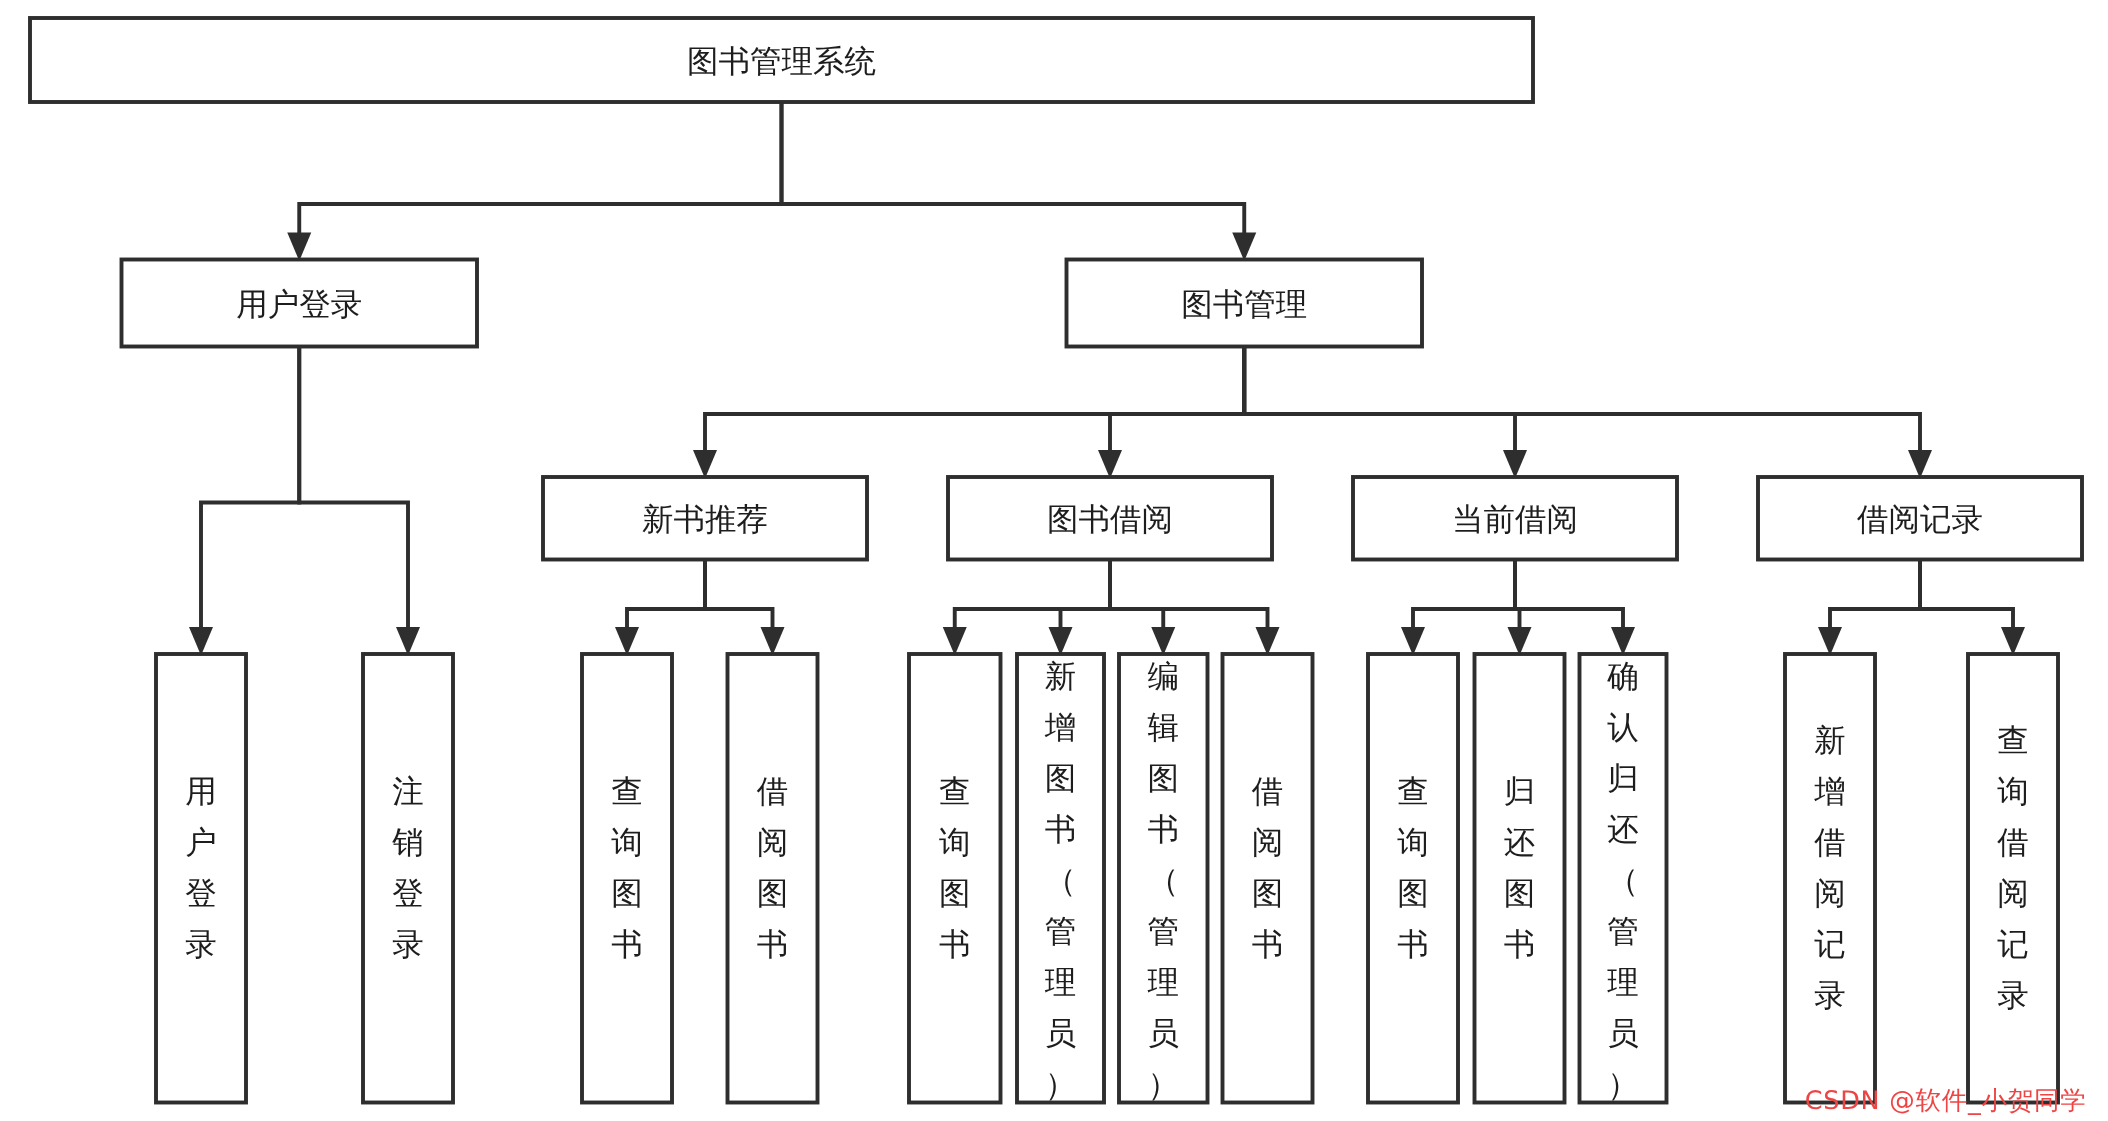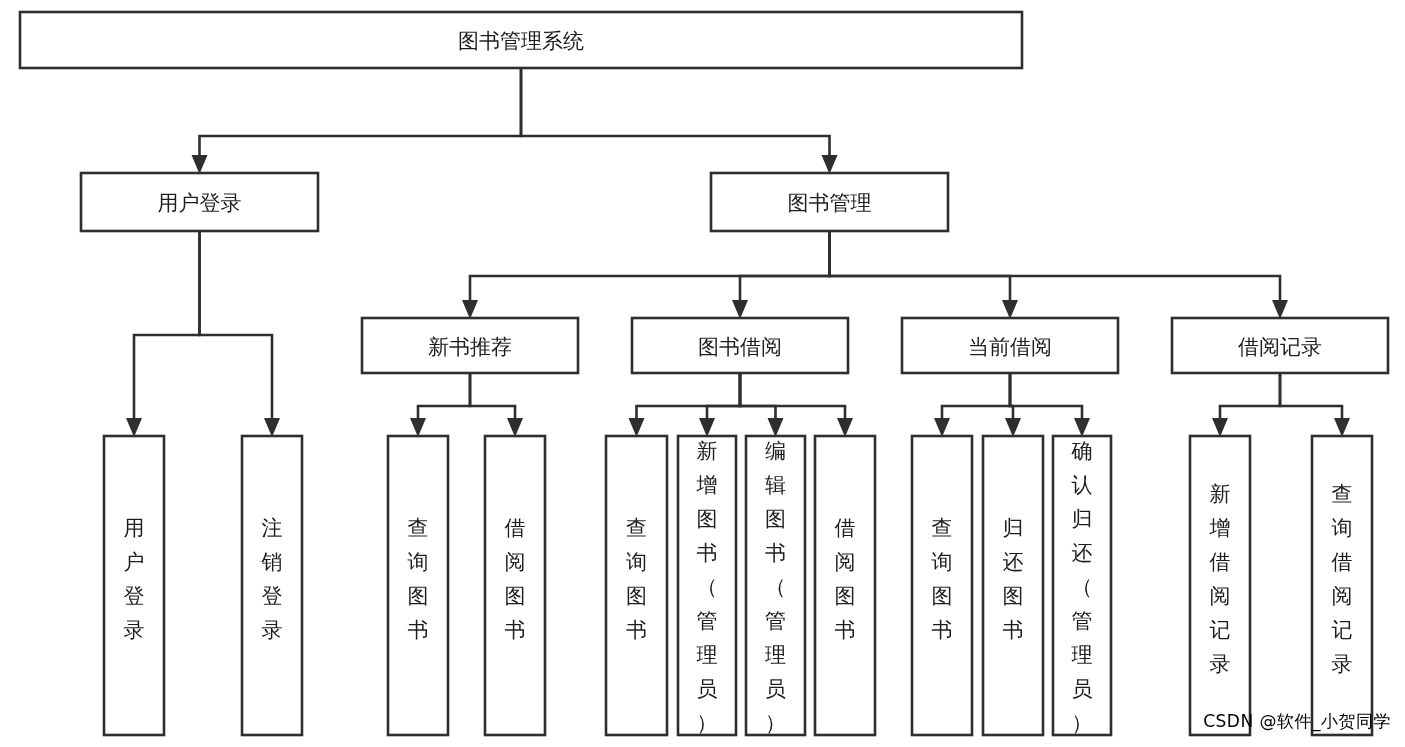--- a/index.html
+++ b/index.html
@@ -52,24 +52,24 @@
   }
   .node-label-vertical {
     font-family: "DejaVu Sans", "Liberation Sans", sans-serif;
     fill: #1d1d1d;
     font-size: 21px;
     text-anchor: middle;
   }
   .watermark {
     position: absolute;
     right: 14px;
-    bottom: 14px;
+    bottom: 2px;
     font-family: "DejaVu Sans", "Liberation Sans", sans-serif;
     font-size: 17px;
-    color: #000000;
+    color: #ef4444;
     letter-spacing: 0.5px;
     white-space: nowrap;
     user-select: none;
   }
 </style>
 </head>
 <body>
 
 <div id="diagram-root">
   <svg class="diagram-canvas" viewBox="0 0 1405 747" preserveAspectRatio="none">

